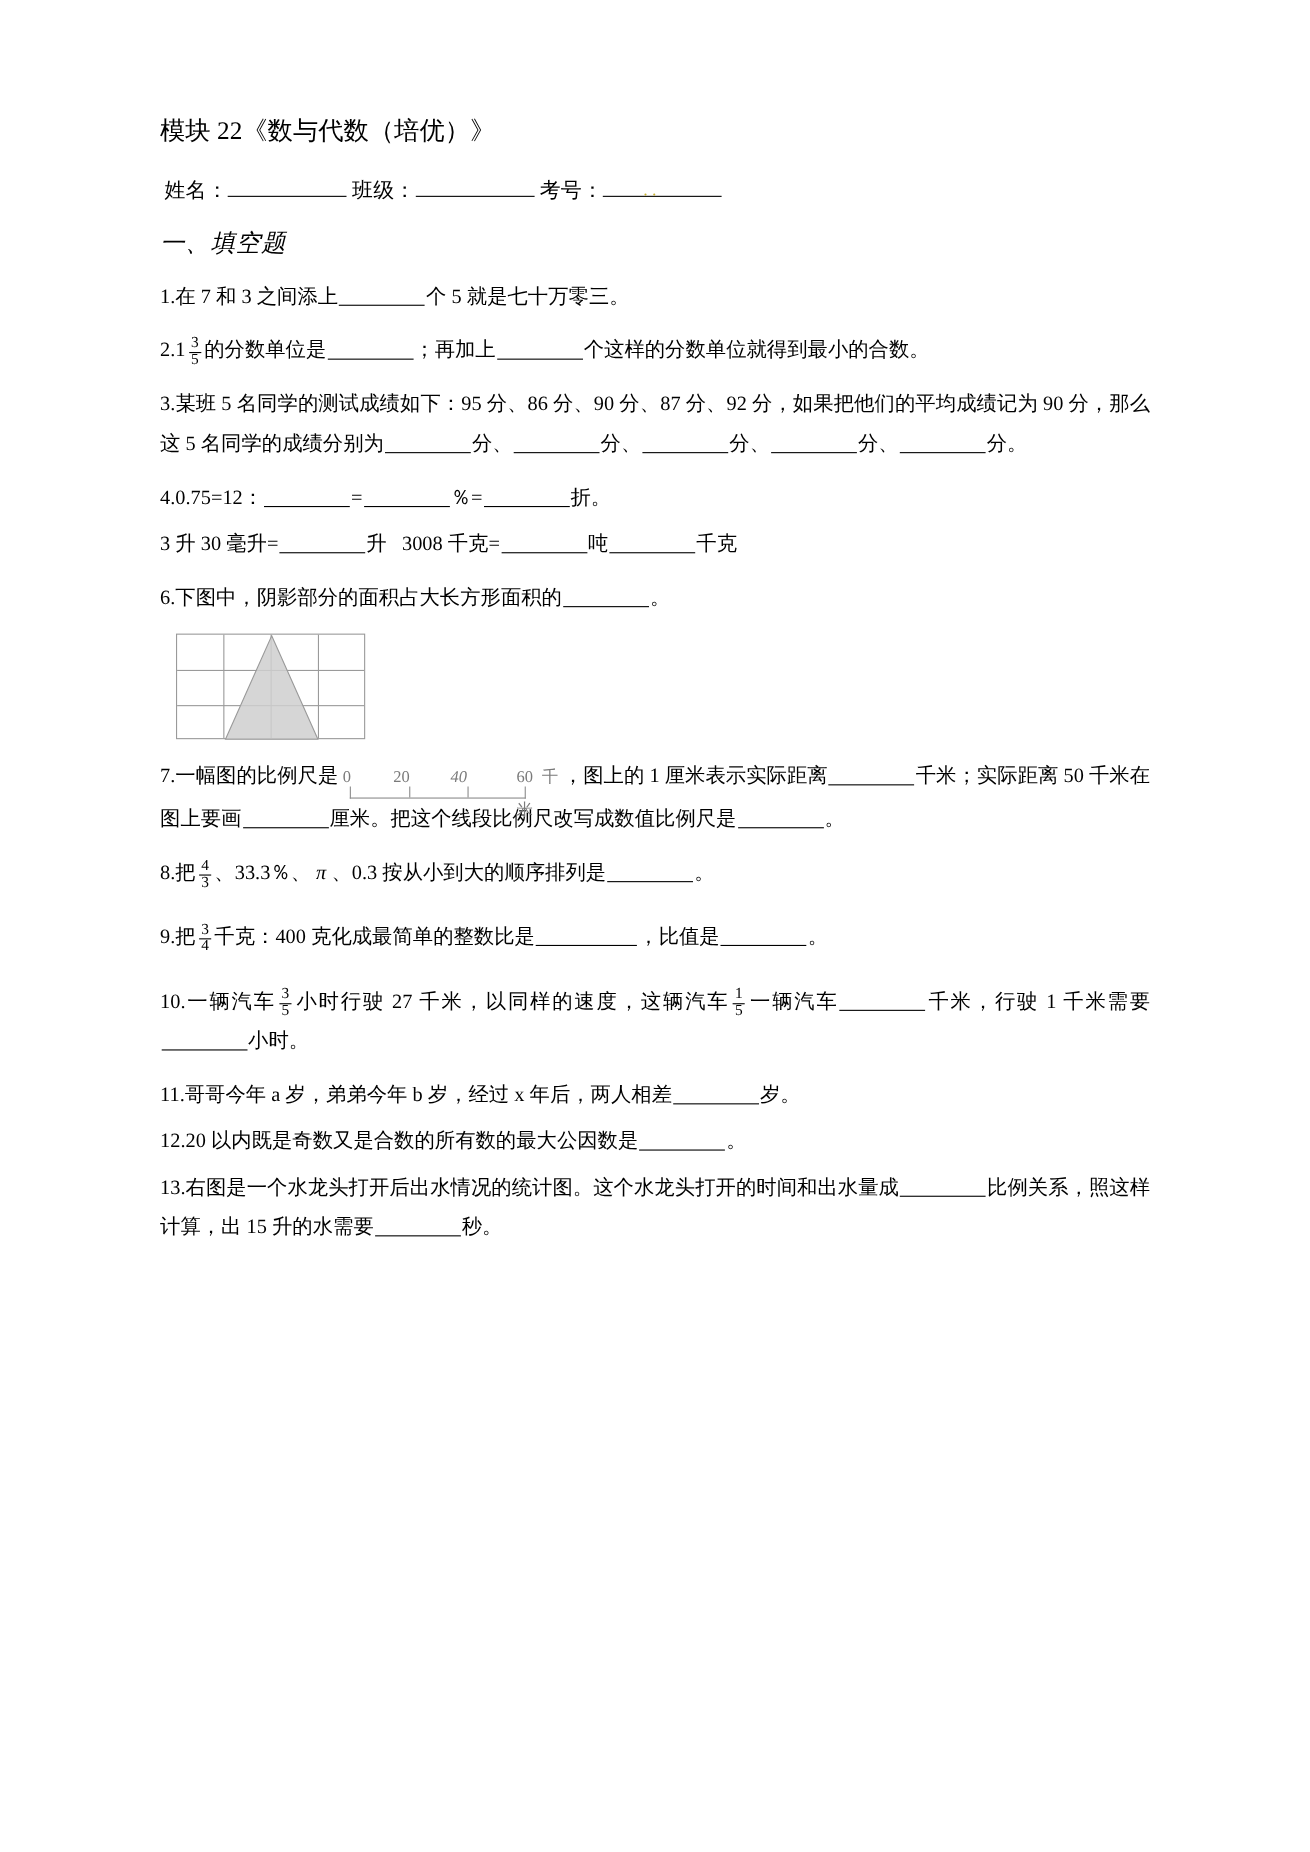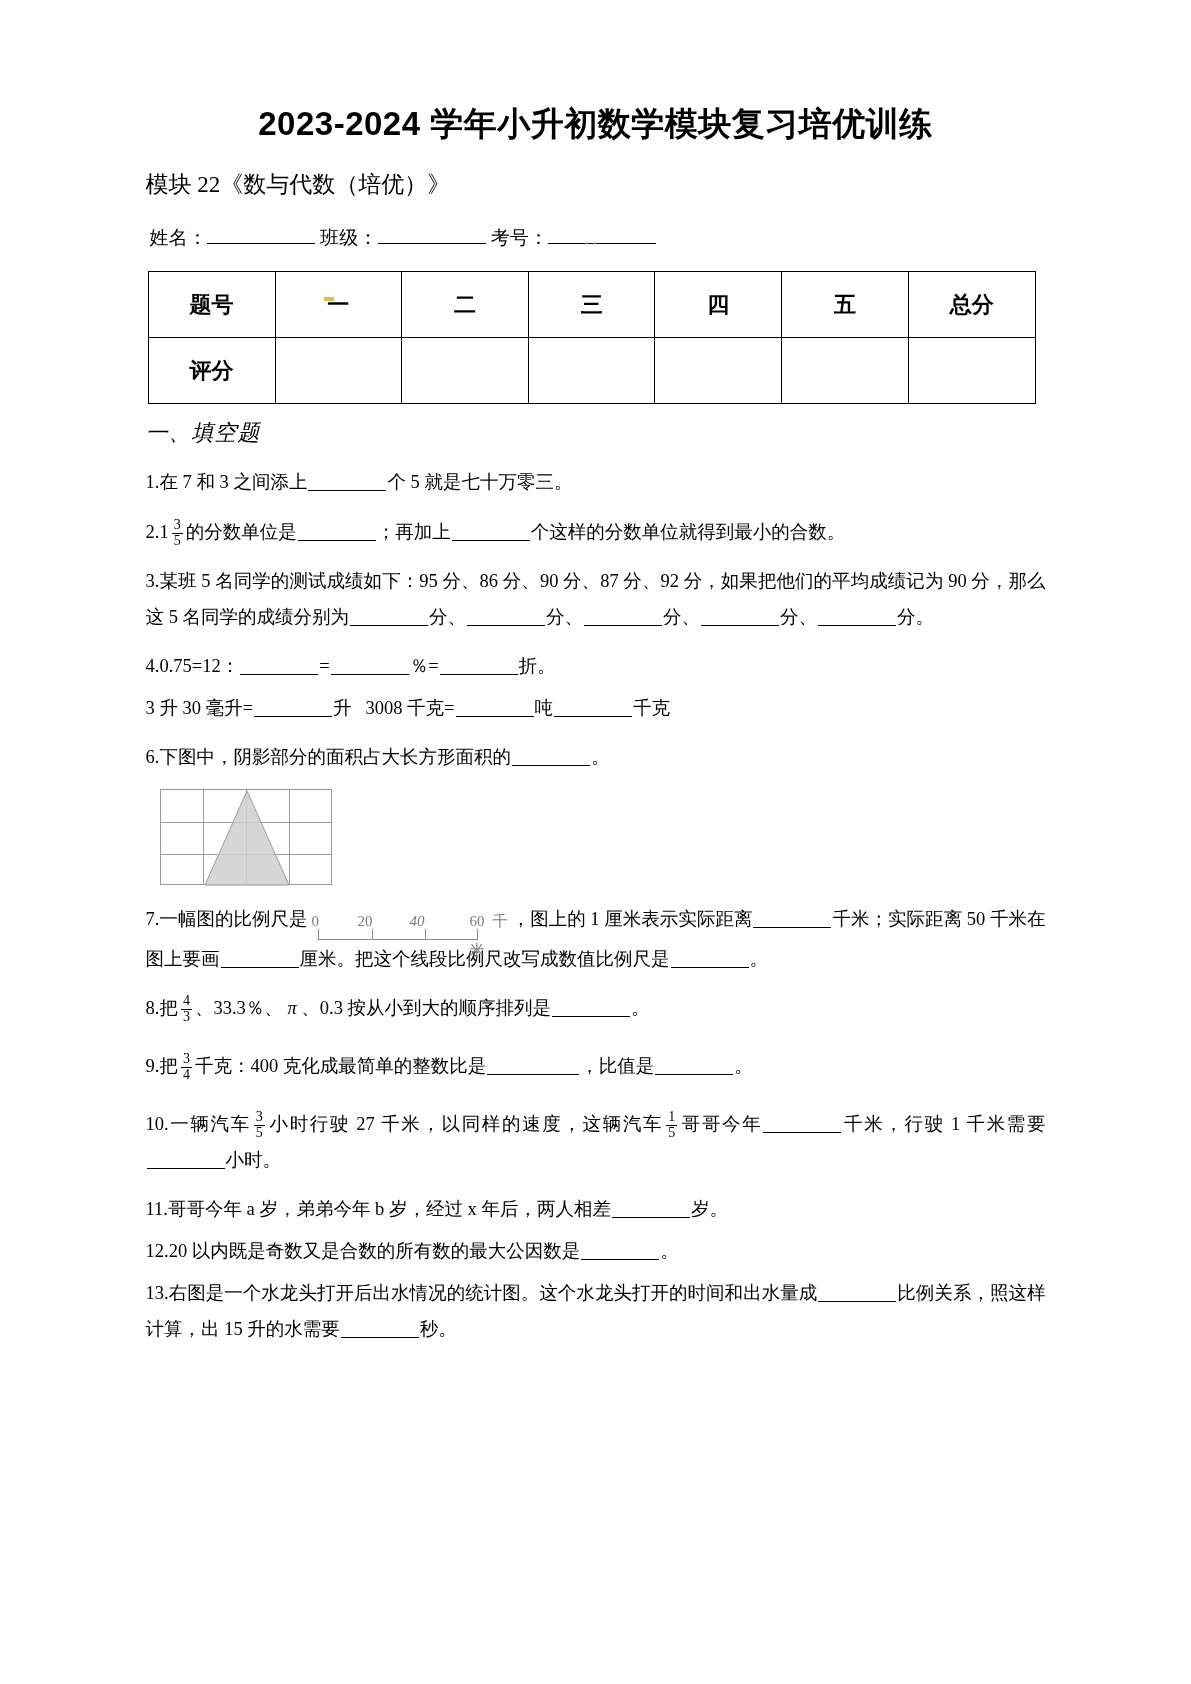--- a/index.html
+++ b/index.html
@@ -205,51 +205,28 @@
   .scalebar .lab.l1 { left: 46px; }
   .scalebar .lab.l2 { left: 98px; font-style: italic; }
   .scalebar .lab.l3 { left: 158px; }
 </style>
 </head>
 <body>
 
 <div class="page">
   <div class="inner">
 
-    <h1 class="doc-title">2023-2024 学年小升初数学模块复习培优训练</h1>
     <div class="doc-subtitle">模块 22《数与代数（培优）》</div>
 
     <div class="info-line">
       <span>姓名：</span><span class="blank-line bl-info"></span>
       <span>班级：</span><span class="blank-line bl-info"></span>
       <span>考号：</span><span class="blank-line bl-exam"></span><span class="dots"></span>
     </div>
 
-    <table class="score-table">
-      <tbody>
-          <tr>
-        <td class="lbl">题号</td>
-        <td><span class="yellow-mark">一</span></td>
-        <td>二</td>
-        <td>三</td>
-        <td>四</td>
-        <td>五</td>
-        <td>总分</td>
-      </tr>
-      <tr>
-        <td class="lbl">评分</td>
-        <td></td>
-        <td></td>
-        <td></td>
-        <td></td>
-        <td></td>
-        <td></td>
-      </tr>
-    </tbody>
-      </table>
 
     <div class="section-head">一、填空题</div>
 
     <p class="q">
       <span>1.在 7 和 3 之间添上</span><span class="bl"></span><span>个 5 就是七十万零三。</span>
     </p>
 
     <p class="q">
       <span>2.1</span><span class="frac"><span class="num">3</span><span class="den">5</span></span><span>的分数单位是</span><span class="bl"></span><span>；再加上</span><span class="bl"></span><span>个这样的分数单位就得到最小的合数。</span>
     </p>
@@ -293,21 +270,21 @@
 
     <p class="q gap">
       <span>8.把</span><span class="frac"><span class="num">4</span><span class="den">3</span></span><span>、33.3％、</span>&nbsp;<span class="pi">π</span>&nbsp;<span>、0.3 按从小到大的顺序排列是</span><span class="bl"></span><span>。</span>
     </p>
 
     <p class="q gap">
       <span>9.把</span><span class="frac"><span class="num">3</span><span class="den">4</span></span><span>千克：400 克化成最简单的整数比是</span><span class="bl wide"></span><span>，比值是</span><span class="bl"></span><span>。</span>
     </p>
 
     <p class="q">
-      <span>10.一辆汽车</span><span class="frac"><span class="num">3</span><span class="den">5</span></span><span>小时行驶 27 千米，以同样的速度，这辆汽车</span><span class="frac"><span class="num">1</span><span class="den">5</span></span><span>哥哥今年</span><span class="bl"></span><span>千米，行驶 1 千米需要</span><span class="bl"></span><span>小时。</span>
+      <span>10.一辆汽车</span><span class="frac"><span class="num">3</span><span class="den">5</span></span><span>小时行驶 27 千米，以同样的速度，这辆汽车</span><span class="frac"><span class="num">1</span><span class="den">5</span></span><span>一辆汽车</span><span class="bl"></span><span>千米，行驶 1 千米需要</span><span class="bl"></span><span>小时。</span>
     </p>
 
     <p class="q tight">
       <span>11.哥哥今年 a 岁，弟弟今年 b 岁，经过 x 年后，两人相差</span><span class="bl"></span><span>岁。</span>
     </p>
 
     <p class="q tight">
       <span>12.20 以内既是奇数又是合数的所有数的最大公因数是</span><span class="bl"></span><span>。</span>
     </p>
 

